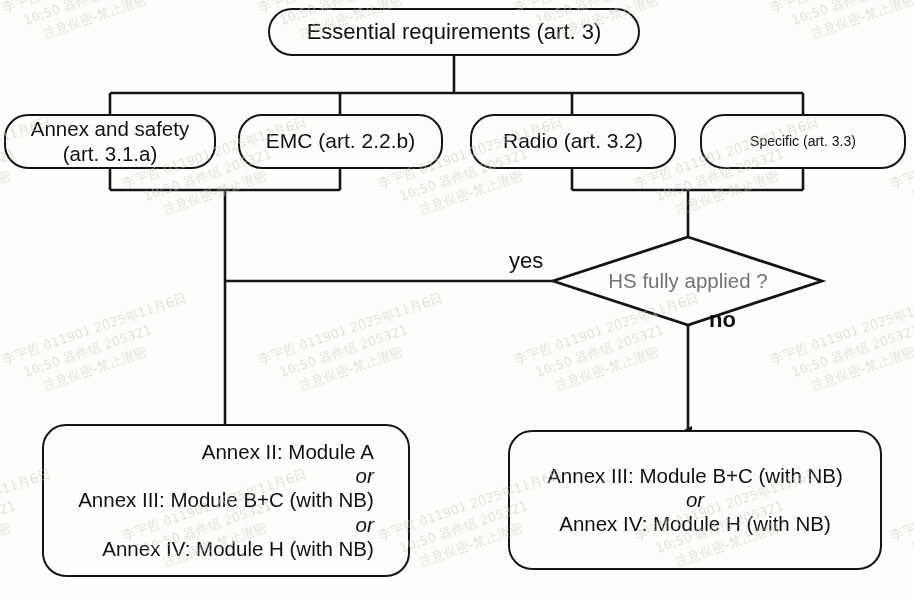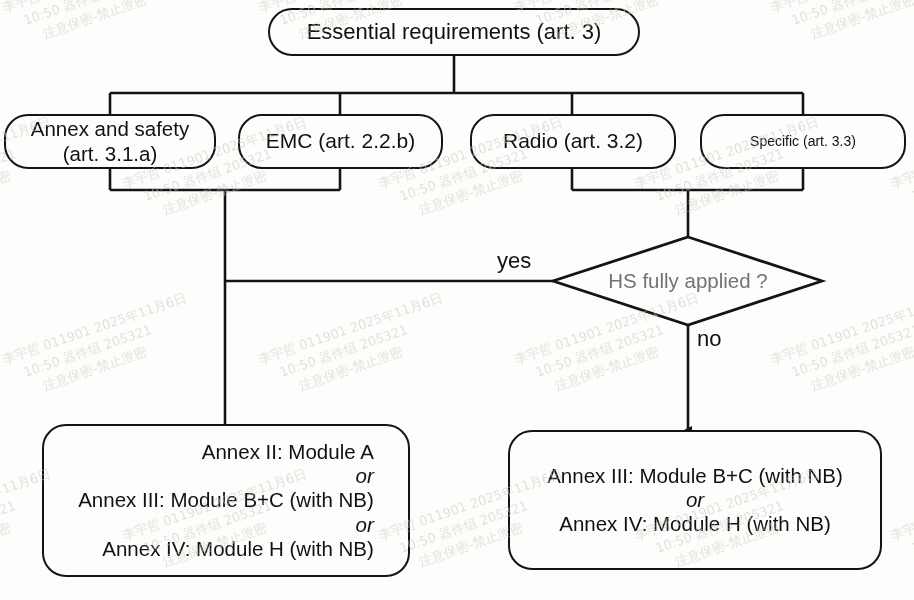--- a/index.html
+++ b/index.html
@@ -100,23 +100,24 @@
     color: #737373;
   }
 
   
   .edge-label {
     position: absolute;
     z-index: 4;
     font-size: 22px;
     color: #111111;
     background: transparent;
+    margin-left: 12px;
   }
   #lbl-yes { left: 497px; top: 248px; }
-  #lbl-no  { left: 697px; top: 326px; }
+  #lbl-no  { left: 697px; top: 307px; font-weight: bold; }
 </style>
 </head>
 <body>
 
 <div id="canvas">
 
   <svg id="wires" viewBox="0 0 914 600" xmlns="http://www.w3.org/2000/svg">
     <defs>
       <marker id="arrowhead" markerWidth="9" markerHeight="9" refX="4.2" refY="4.3" orient="auto" markerUnits="userSpaceOnUse">
         <path d="M0.3,0.3 L8.1,0.3 L4.2,8.4 Z" fill="#141414"></path>

